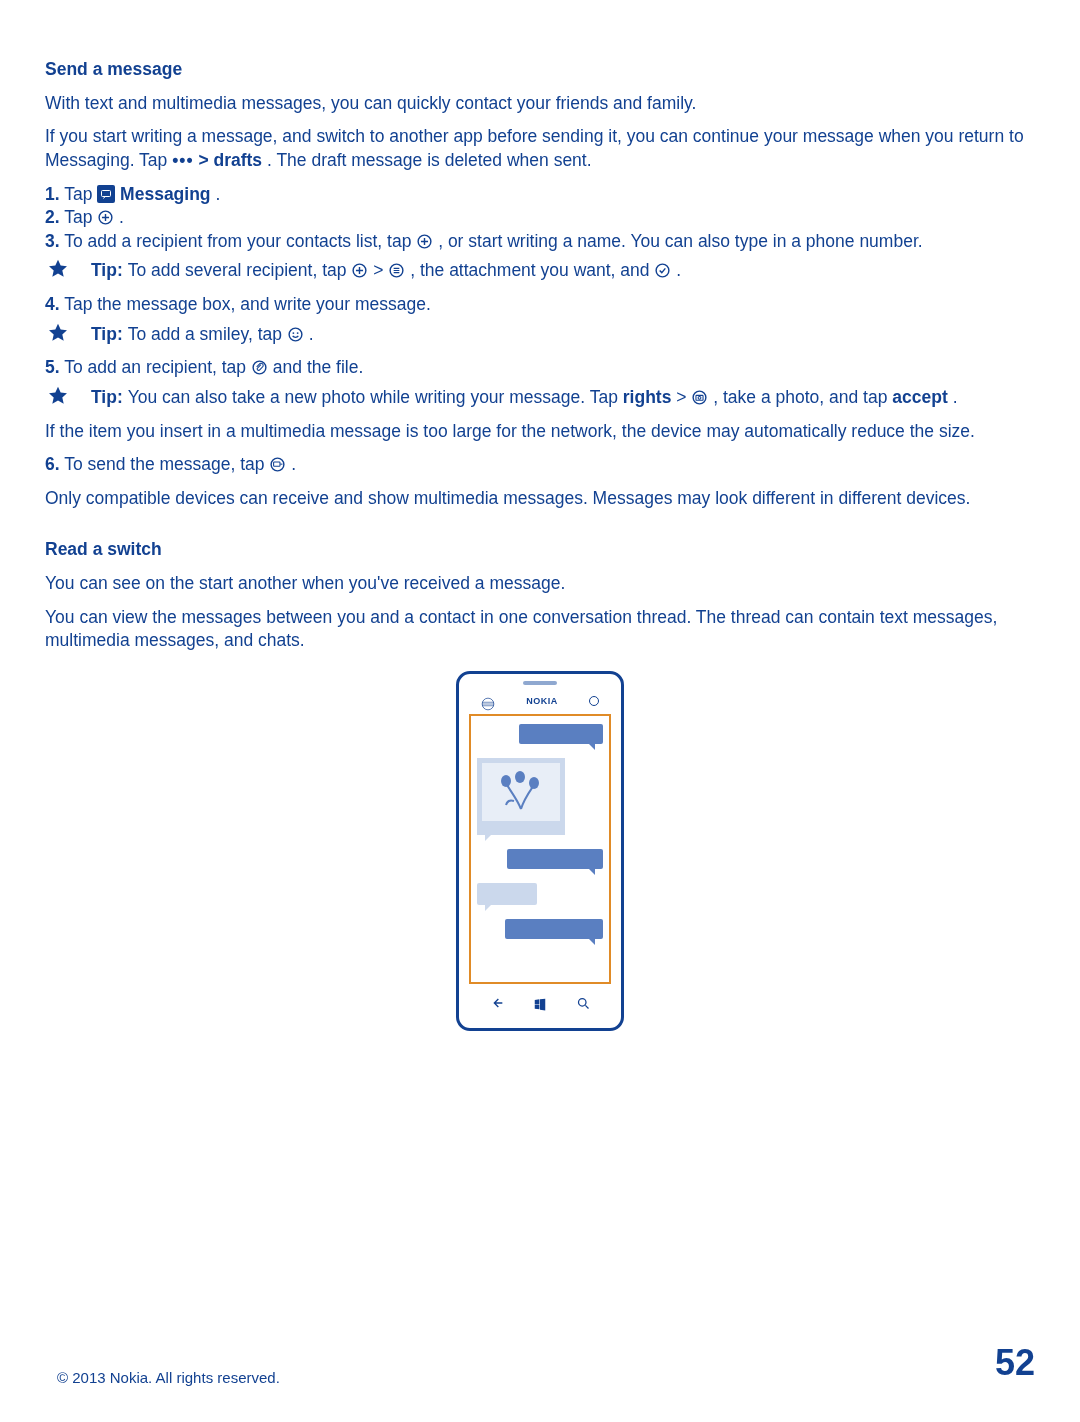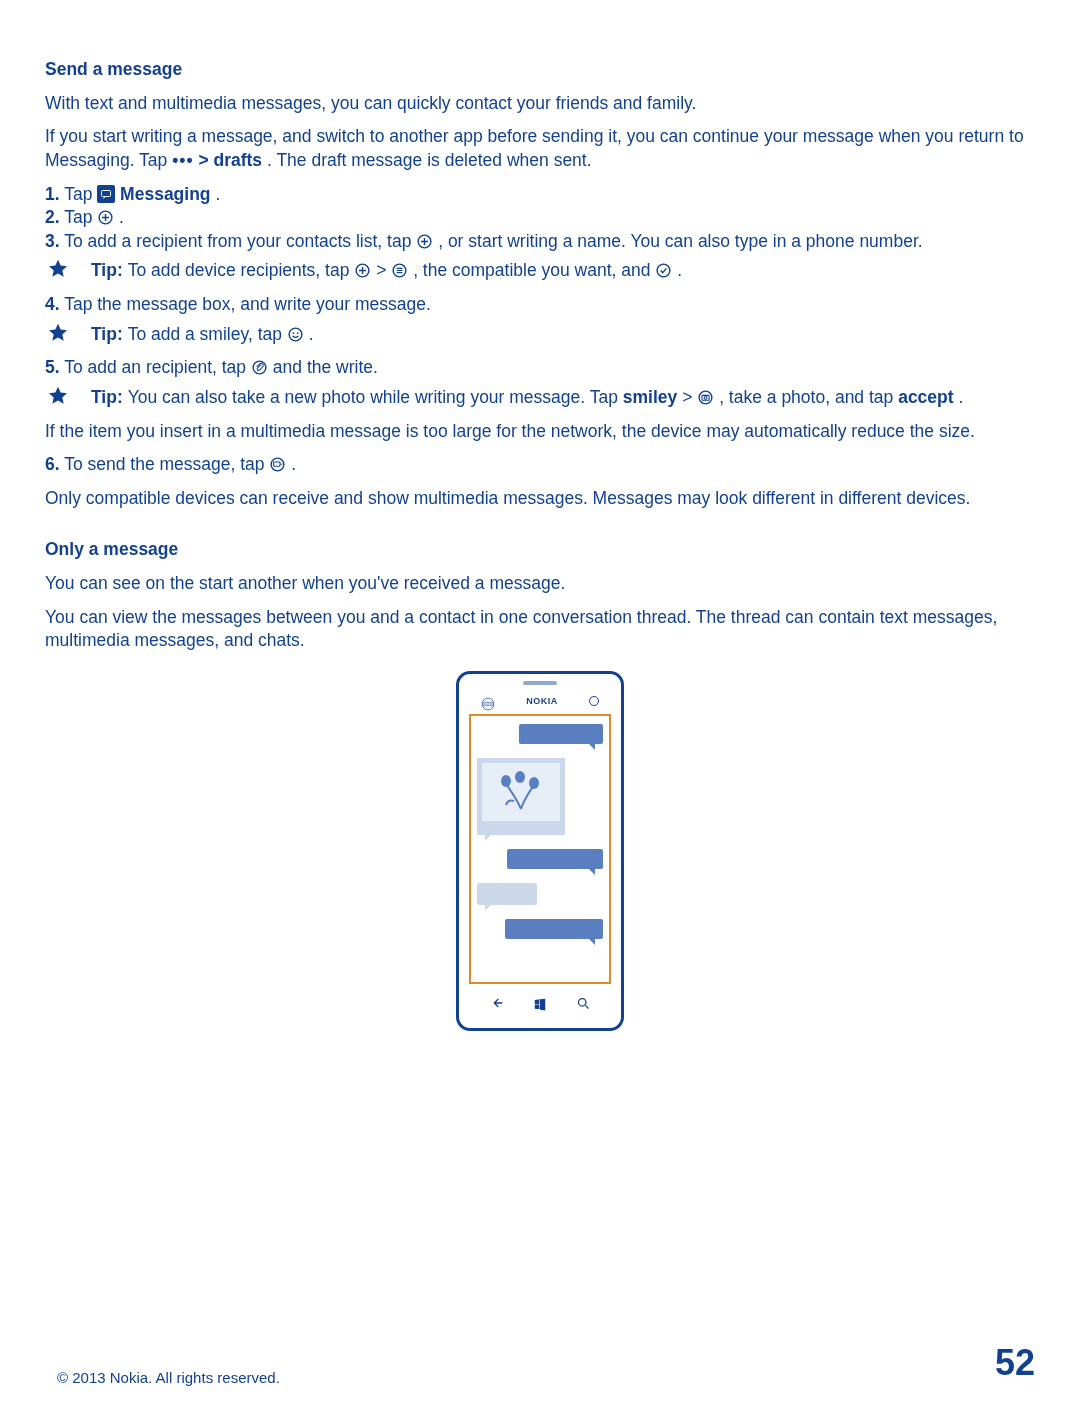--- a/index.html
+++ b/index.html
@@ -248,35 +248,35 @@
 <div class="tip-row">
   <div class="tip-star">
     <span class="inline-icon">
       <svg width="22" height="22" viewBox="0 0 24 24">
           <path d="M12 2l2.9 6.3 6.9.7-5.1 4.7 1.5 6.8L12 17l-6.2 3.5 1.5-6.8L2.2 9l6.9-.7L12 2z" fill="#124191"></path>
         </svg>
     </span>
   </div>
   <div class="tip-body">
     <span class="bold">Tip: </span>
-    <span>To add device recipients, tap </span>
+    <span>To add several recipient, tap </span>
     <span class="inline-icon">
       <svg width="17" height="17" viewBox="0 0 24 24" fill="none">
           <circle cx="12" cy="12" r="9" stroke="#124191" stroke-width="2"></circle>
           <path d="M12 7v10M7 12h10" stroke="#124191" stroke-width="2"></path>
         </svg>
     </span>
     <span> &gt; </span>
     <span class="inline-icon">
       <svg width="17" height="17" viewBox="0 0 24 24" fill="none">
           <circle cx="12" cy="12" r="9" stroke="#124191" stroke-width="2"></circle>
           <path d="M8 9h8M8 12h8M8 15h8" stroke="#124191" stroke-width="1.6"></path>
         </svg>
     </span>
-    <span>, the compatible you want, and </span>
+    <span>, the attachment you want, and </span>
     <span class="inline-icon">
       <svg width="17" height="17" viewBox="0 0 24 24" fill="none">
           <circle cx="12" cy="12" r="9" stroke="#124191" stroke-width="2"></circle>
           <path d="M8 12l3 3 5-6" stroke="#124191" stroke-width="2" fill="none"></path>
         </svg>
     </span>
     <span>.</span>
   </div>
 </div>
 
@@ -310,35 +310,35 @@
 
 <div>
   <span class="step-num">5.</span>
   <span> To add an recipient, tap </span>
   <span class="inline-icon">
     <svg width="17" height="17" viewBox="0 0 24 24" fill="none">
         <circle cx="12" cy="12" r="9" stroke="#124191" stroke-width="2"></circle>
         <path d="M14 8l-4.5 4.5a2 2 0 102.8 2.8L16 11.5a3 3 0 10-4.2-4.2L8 11" stroke="#124191" stroke-width="1.5" fill="none"></path>
       </svg>
   </span>
-  <span> and the write.</span>
+  <span> and the file.</span>
 </div>
 
 <div class="tip-row">
   <div class="tip-star">
     <span class="inline-icon">
       <svg width="22" height="22" viewBox="0 0 24 24">
           <path d="M12 2l2.9 6.3 6.9.7-5.1 4.7 1.5 6.8L12 17l-6.2 3.5 1.5-6.8L2.2 9l6.9-.7L12 2z" fill="#124191"></path>
         </svg>
     </span>
   </div>
   <div class="tip-body">
     <span class="bold">Tip: </span>
     <span>You can also take a new photo while writing your message. Tap </span>
-    <span class="bold">smiley</span>
+    <span class="bold">rights</span>
     <span> &gt; </span>
     <span class="inline-icon">
       <svg width="17" height="17" viewBox="0 0 24 24" fill="none">
           <circle cx="12" cy="12" r="9" stroke="#124191" stroke-width="2"></circle>
           <rect x="7" y="9" width="10" height="7" rx="1" stroke="#124191" stroke-width="1.5"></rect>
           <circle cx="12" cy="12.5" r="2" stroke="#124191" stroke-width="1.5"></circle>
         </svg>
     </span>
     <span>, take a photo, and tap </span>
     <span class="bold">accept</span>
@@ -356,21 +356,21 @@
         <circle cx="12" cy="12" r="9" stroke="#124191" stroke-width="2"></circle>
         <rect x="6.5" y="8.5" width="9" height="6" rx="1" stroke="#124191" stroke-width="1.5"></rect>
         <path d="M16 11.5h3" stroke="#124191" stroke-width="1.5"></path>
       </svg>
   </span>
   <span>.</span>
 </div>
 
 <div class="para">Only compatible devices can receive and show multimedia messages. Messages may look different in different devices.</div>
 
-<div class="heading" style="margin-top:28px">Only a message</div>
+<div class="heading" style="margin-top:28px">Read a switch</div>
 <div class="para">You can see on the start another when you've received a message.</div>
 <div class="para">You can view the messages between you and a contact in one conversation thread. The thread can contain text messages, multimedia messages, and chats.</div>
 
 <div class="phone-wrap">
   <div class="phone">
     <div class="earpiece"></div>
     <div class="phone-top-spacer"></div>
     <div class="phone-top">
       <span class="logo-att">
         <svg width="14" height="14" viewBox="0 0 24 24">

